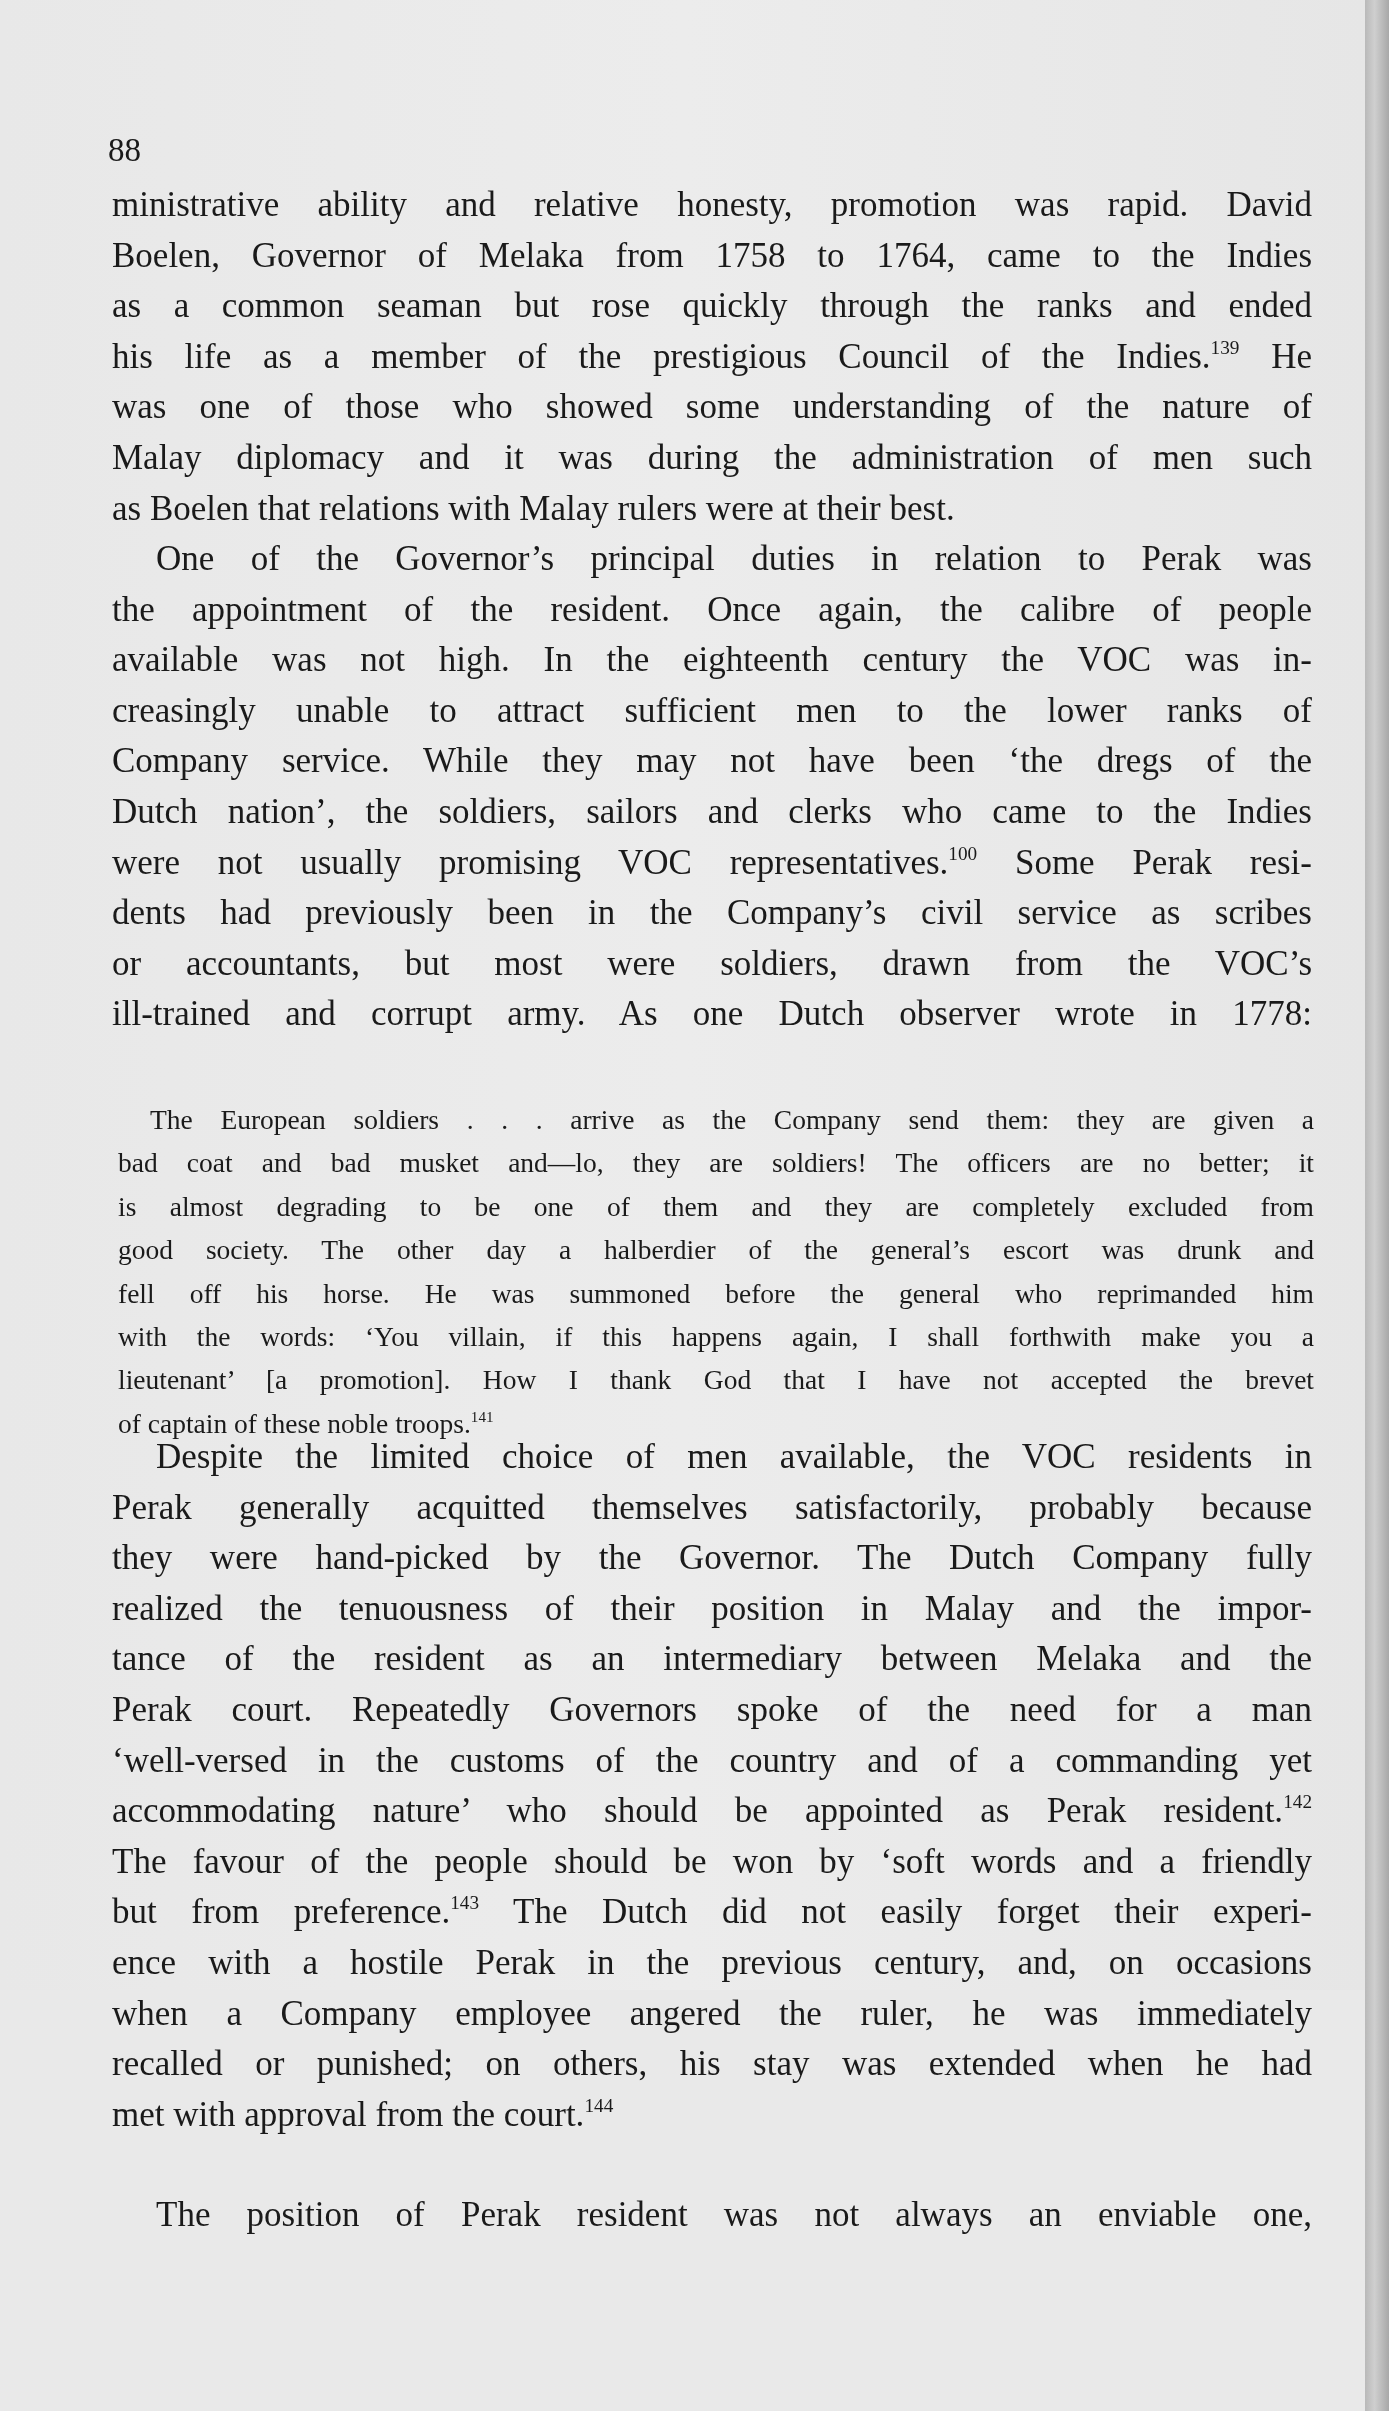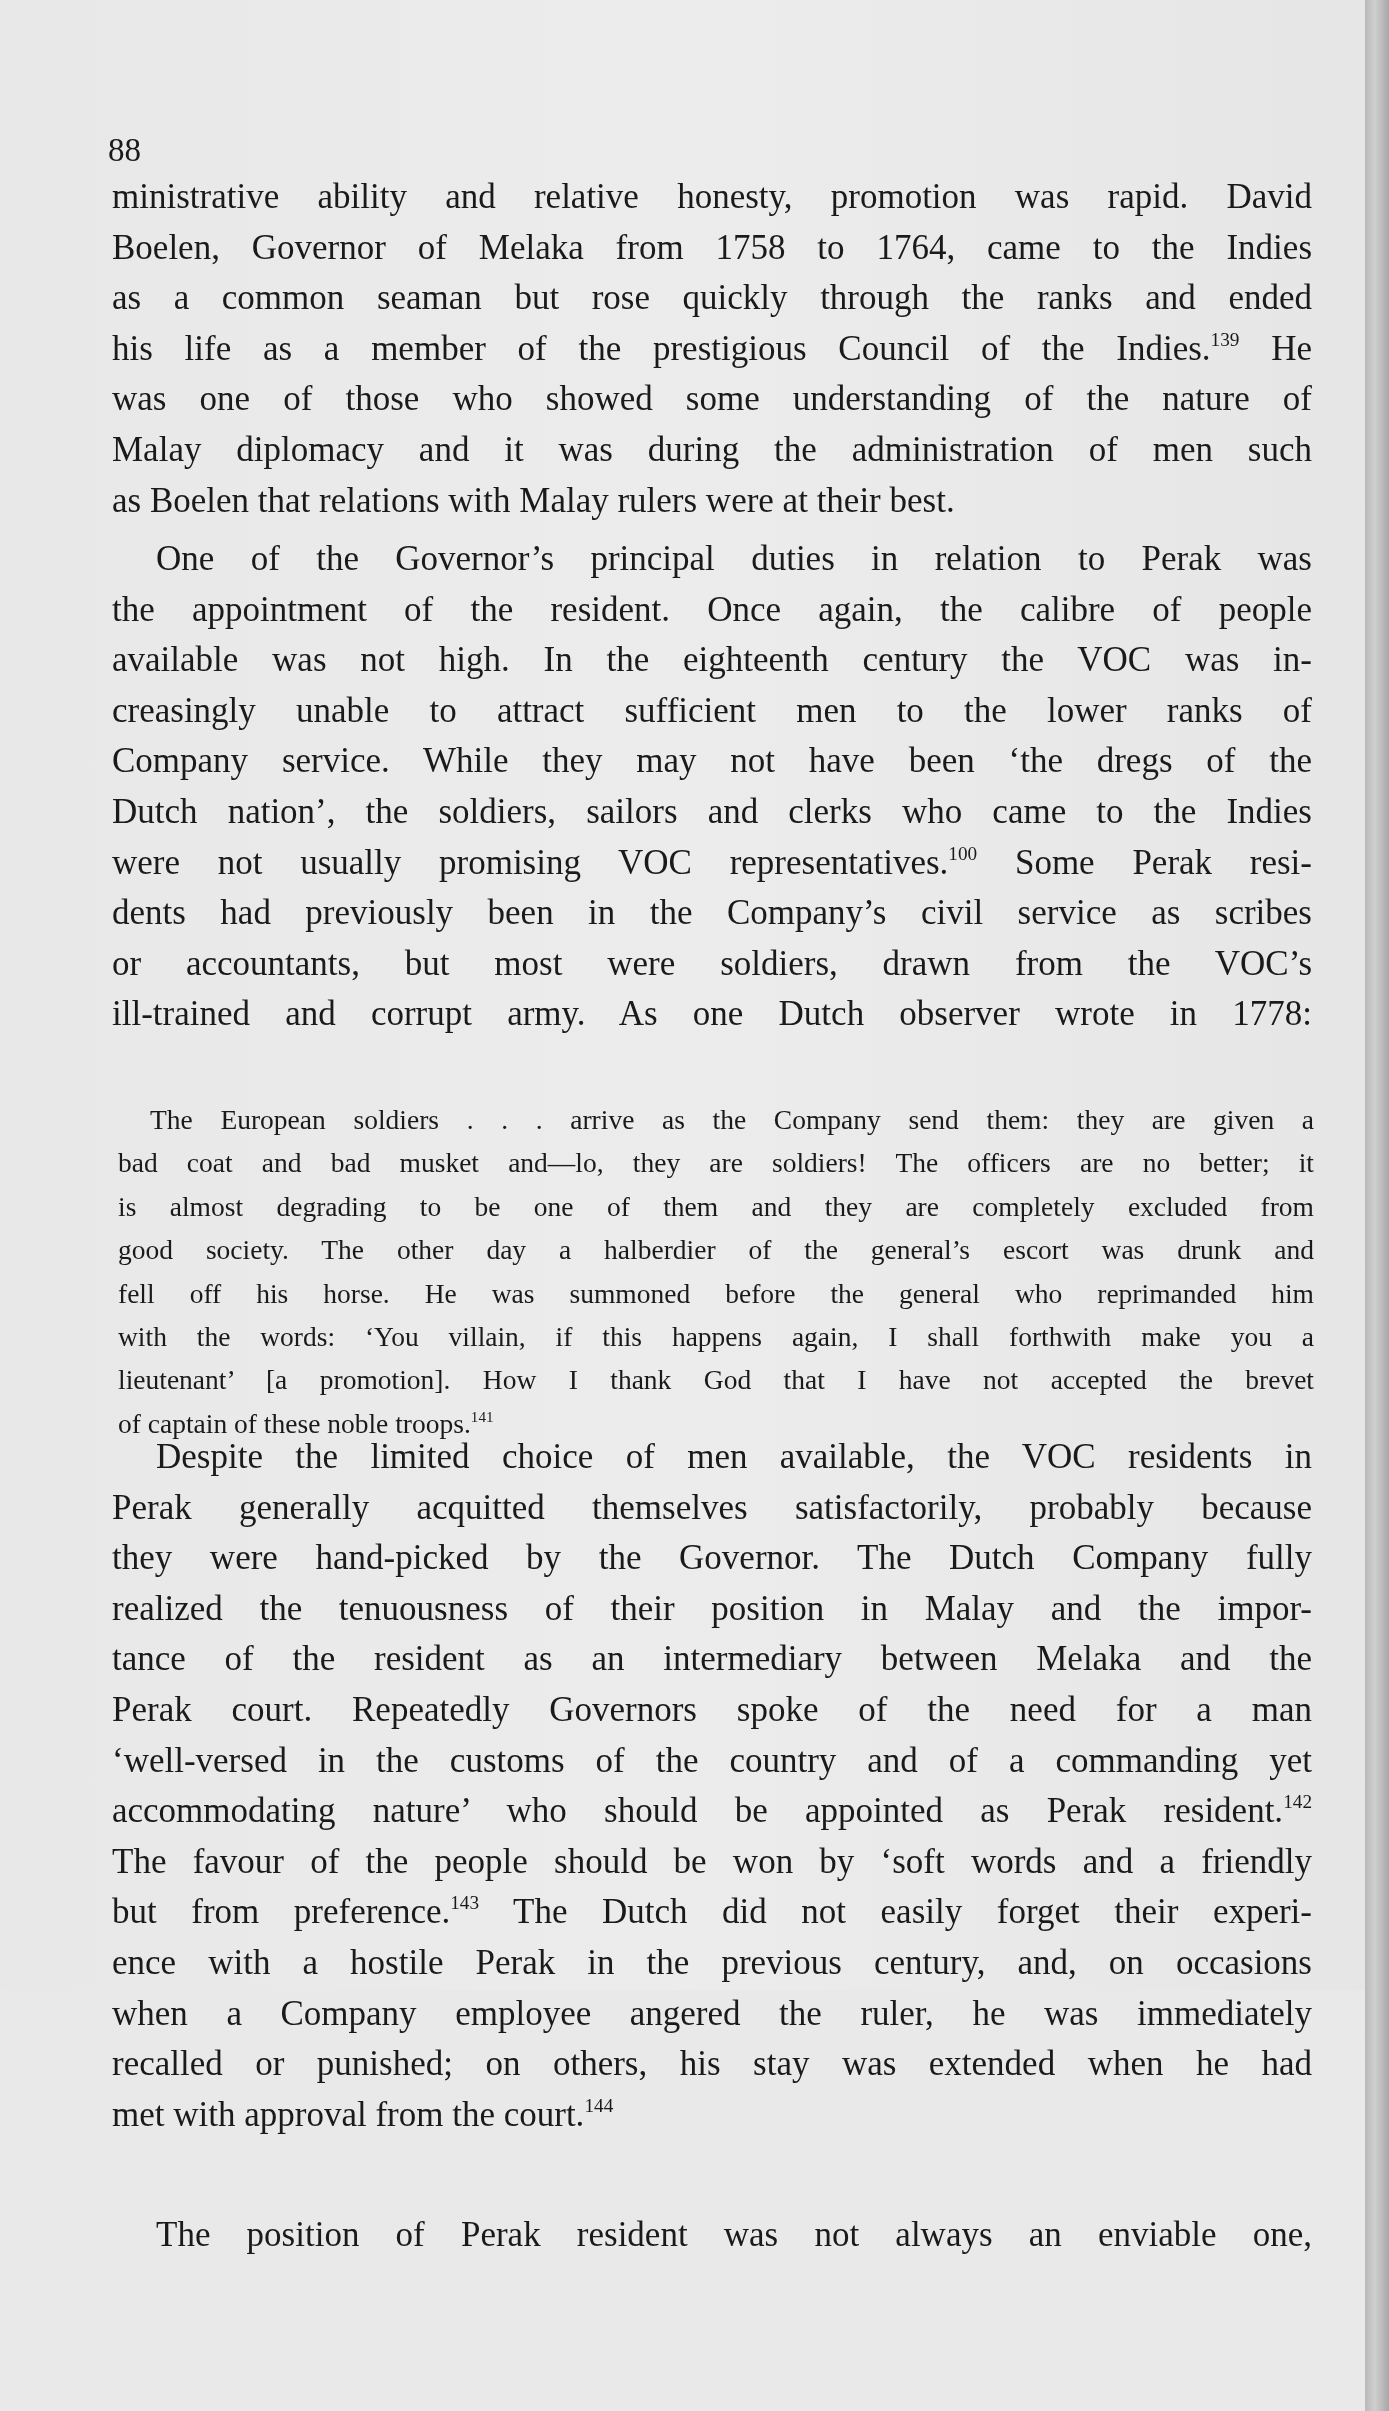--- a/index.html
+++ b/index.html
@@ -45,21 +45,21 @@
   .last { text-align-last: left; }
 </style>
 </head>
 <body>
 
 <div class="page">
   <div class="header">
     <span class="page-num">88</span>
   </div>
 
-  <div class="text-block body-text" style="top:172px;">
+  <div class="text-block body-text" style="top:180px;">
       <span class="line">ministrative ability and relative honesty, promotion was rapid. David</span>
       <span class="line">Boelen, Governor of Melaka from 1758 to 1764, came to the Indies</span>
       <span class="line">as a common seaman but rose quickly through the ranks and ended</span>
       <span class="line">his life as a member of the prestigious Council of the Indies.<sup>139</sup> He</span>
       <span class="line">was one of those who showed some understanding of the nature of</span>
       <span class="line">Malay diplomacy and it was during the administration of men such</span>
       <span class="line last">as Boelen that relations with Malay rulers were at their best.</span>
     </div>
   <div class="text-block body-text" style="top:534px;">
       <span class="line indent">One of the Governor’s principal duties in relation to Perak was</span>
@@ -92,17 +92,17 @@
       <span class="line">Perak court. Repeatedly Governors spoke of the need for a man</span>
       <span class="line">‘well-versed in the customs of the country and of a commanding yet</span>
       <span class="line">accommodating nature’ who should be appointed as Perak resident.<sup>142</sup></span>
       <span class="line">The favour of the people should be won by ‘soft words and a friendly</span>
       <span class="line">but from preference.<sup>143</sup> The Dutch did not easily forget their experi-</span>
       <span class="line">ence with a hostile Perak in the previous century, and, on occasions</span>
       <span class="line">when a Company employee angered the ruler, he was immediately</span>
       <span class="line">recalled or punished; on others, his stay was extended when he had</span>
       <span class="line last">met with approval from the court.<sup>144</sup></span>
     </div>
-  <div class="text-block body-text" style="top:2190px;margin-top:20px;">
+  <div class="text-block body-text" style="top:2190px;">
       <span class="line indent">The position of Perak resident was not always an enviable one,</span>
     </div>
 </div>
 <div class="gutter"></div>
 
 </body></html>

